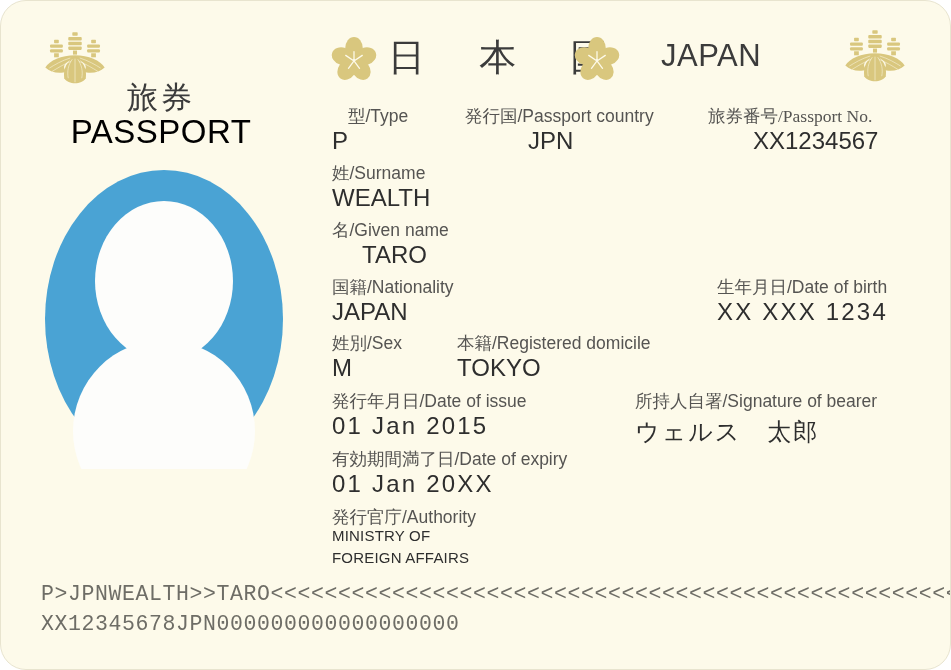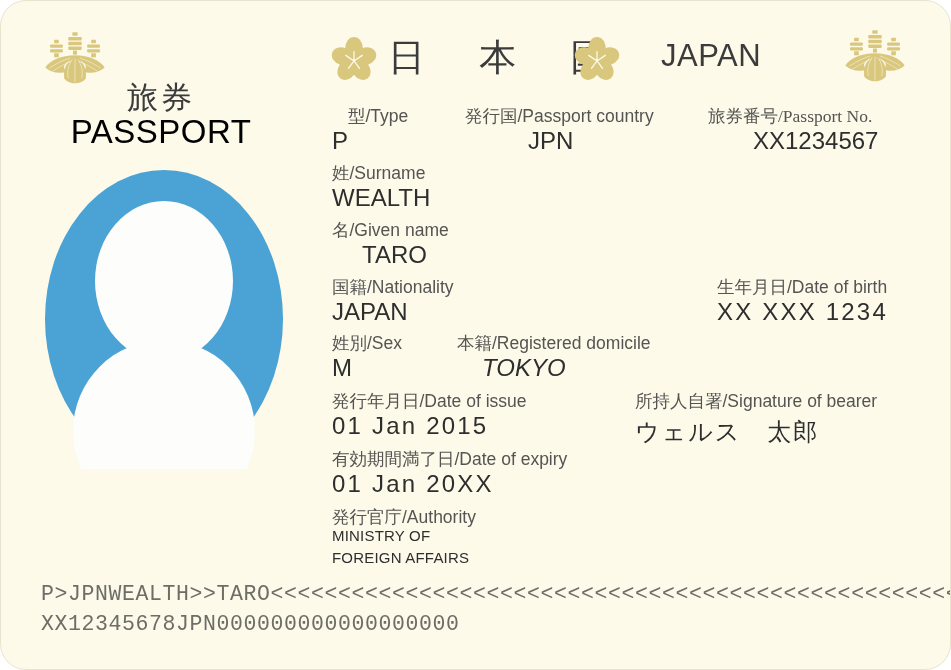--- a/index.html
+++ b/index.html
@@ -292,21 +292,21 @@
   <div class="fld-label" style="left:331px; top:274px;">国籍/Nationality</div>
   <div class="fld-value" style="left:331px; top:297px;">JAPAN</div>
 
   <div class="fld-label" style="left:716px; top:274px;">生年月日/Date of birth</div>
   <div class="fld-value sp" style="left:716px; top:297px;">XX XXX 1234</div>
 
   <div class="fld-label" style="left:331px; top:330px;">姓別/Sex</div>
   <div class="fld-value" style="left:331px; top:353px;">M</div>
 
   <div class="fld-label" style="left:456px; top:330px;">本籍/Registered domicile</div>
-  <div class="fld-value" style="left:481px; top:353px;font-style:italic;">TOKYO</div>
+  <div class="fld-value" style="left:456px; top:353px;">TOKYO</div>
 
   <div class="fld-label" style="left:331px; top:388px;">発行年月日/Date of issue</div>
   <div class="fld-value sp" style="left:331px; top:411px;">01 Jan 2015</div>
 
   <div class="fld-label" style="left:331px; top:446px;">有効期間満了日/Date of expiry</div>
   <div class="fld-value sp" style="left:331px; top:469px;">01 Jan 20XX</div>
 
   <div class="fld-label" style="left:331px; top:504px;">発行官庁/Authority</div>
   <div class="fld-value sm" style="left:331px; top:526px;">MINISTRY OF</div>
   <div class="fld-value sm" style="left:331px; top:548px;">FOREIGN AFFAIRS</div>

